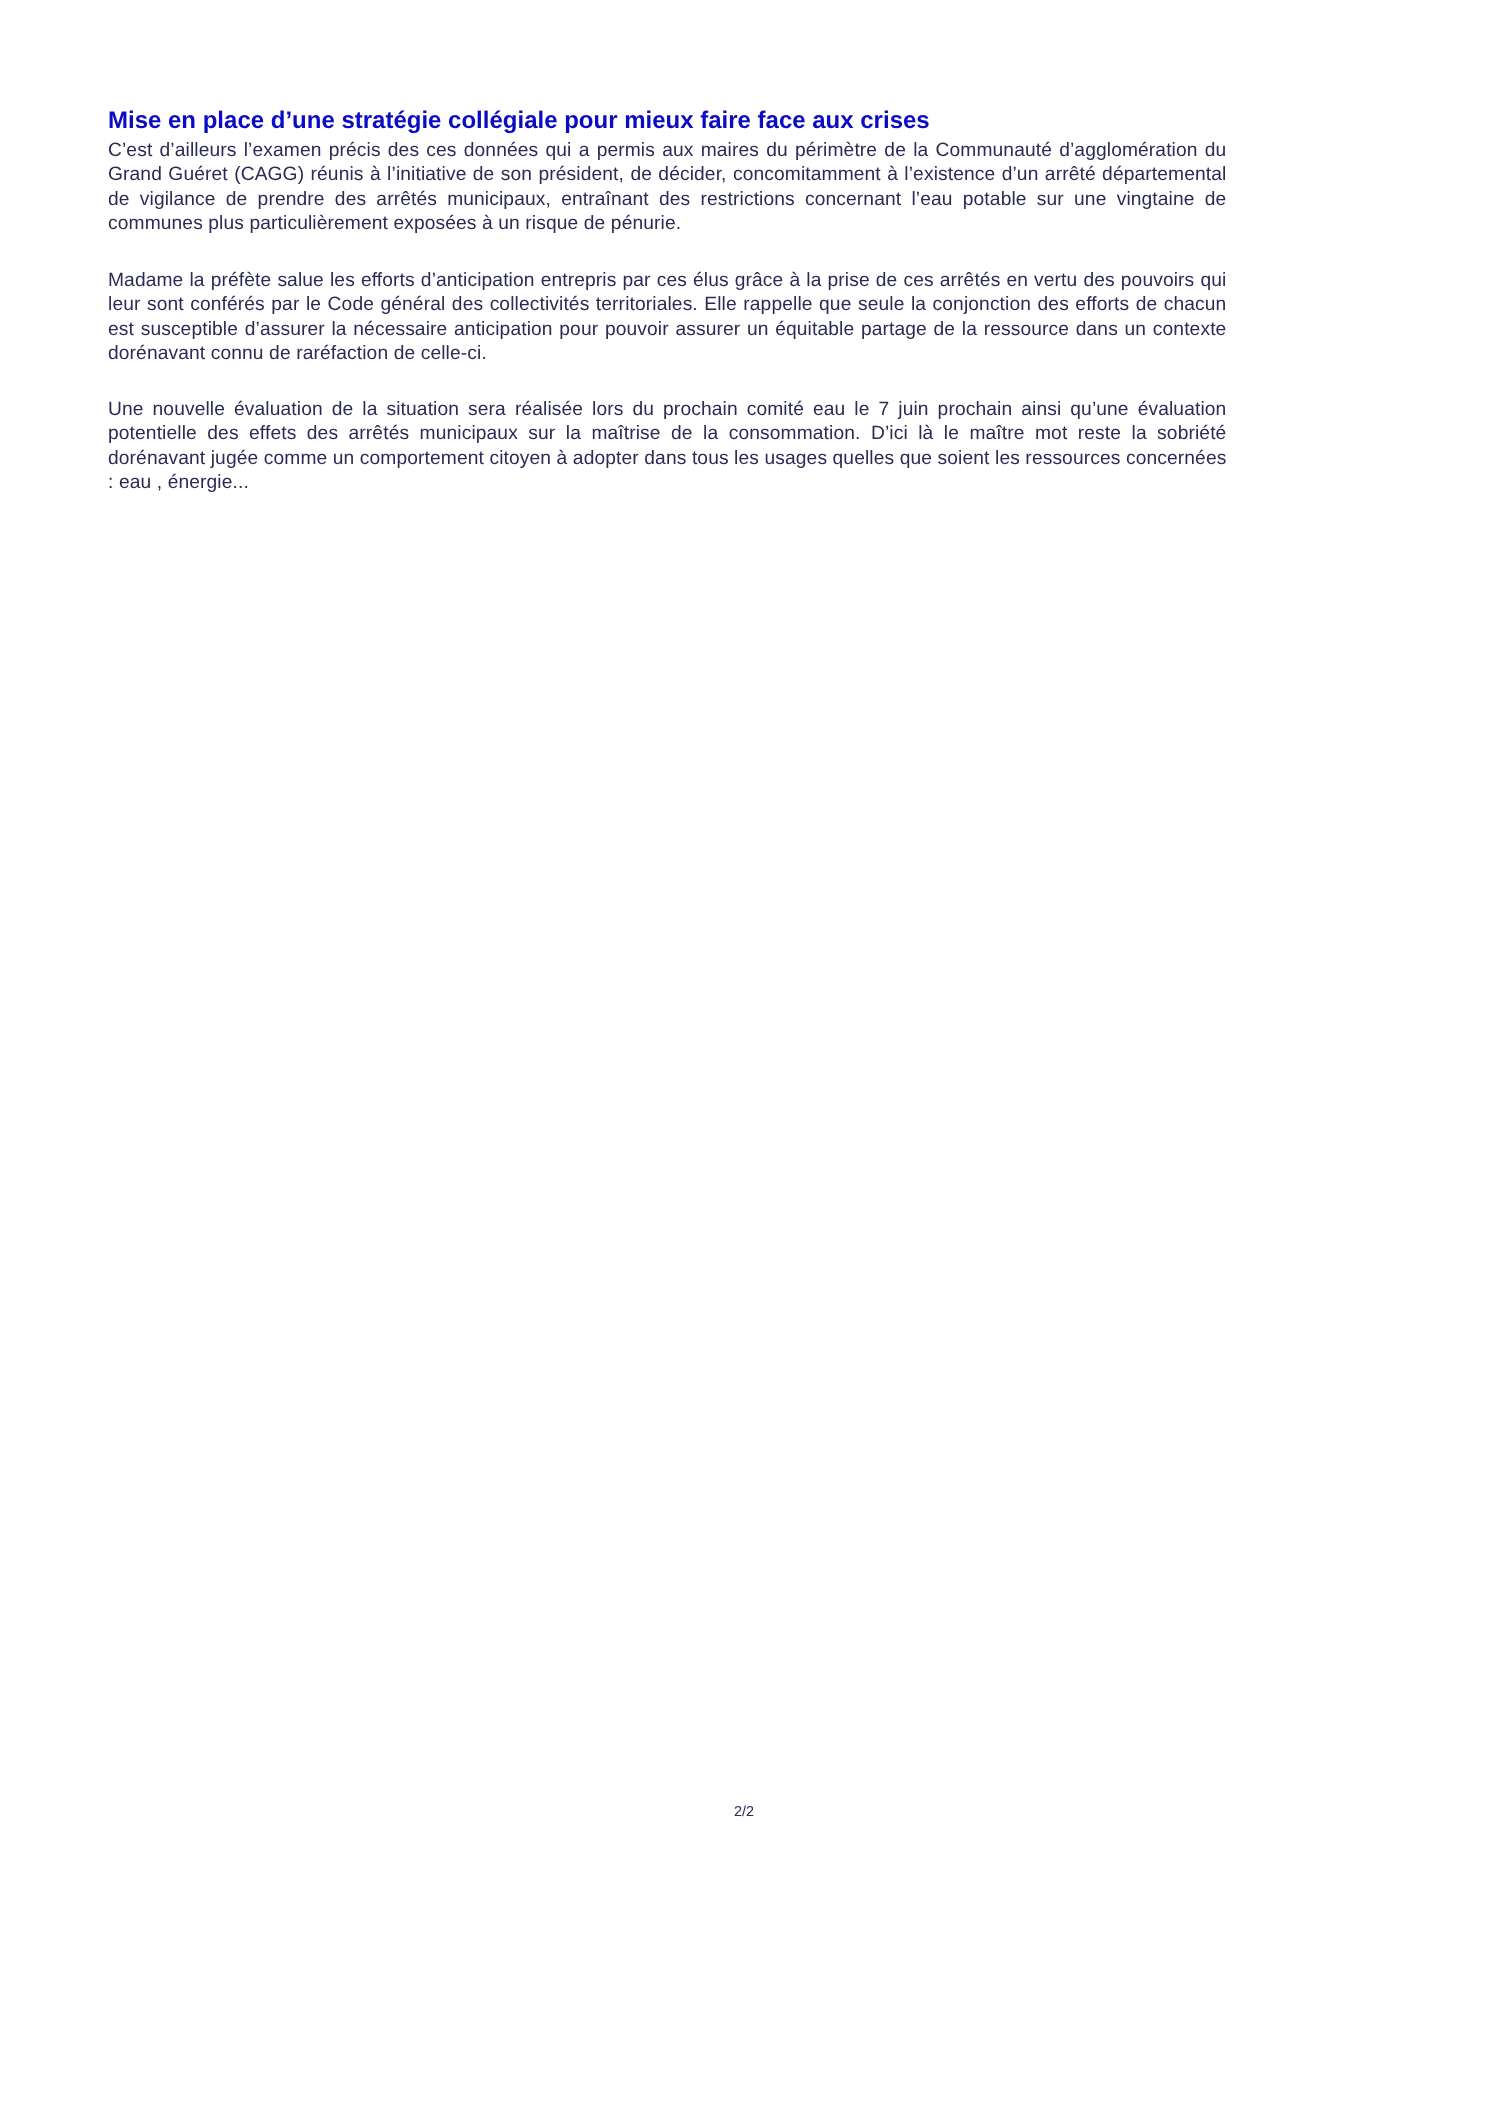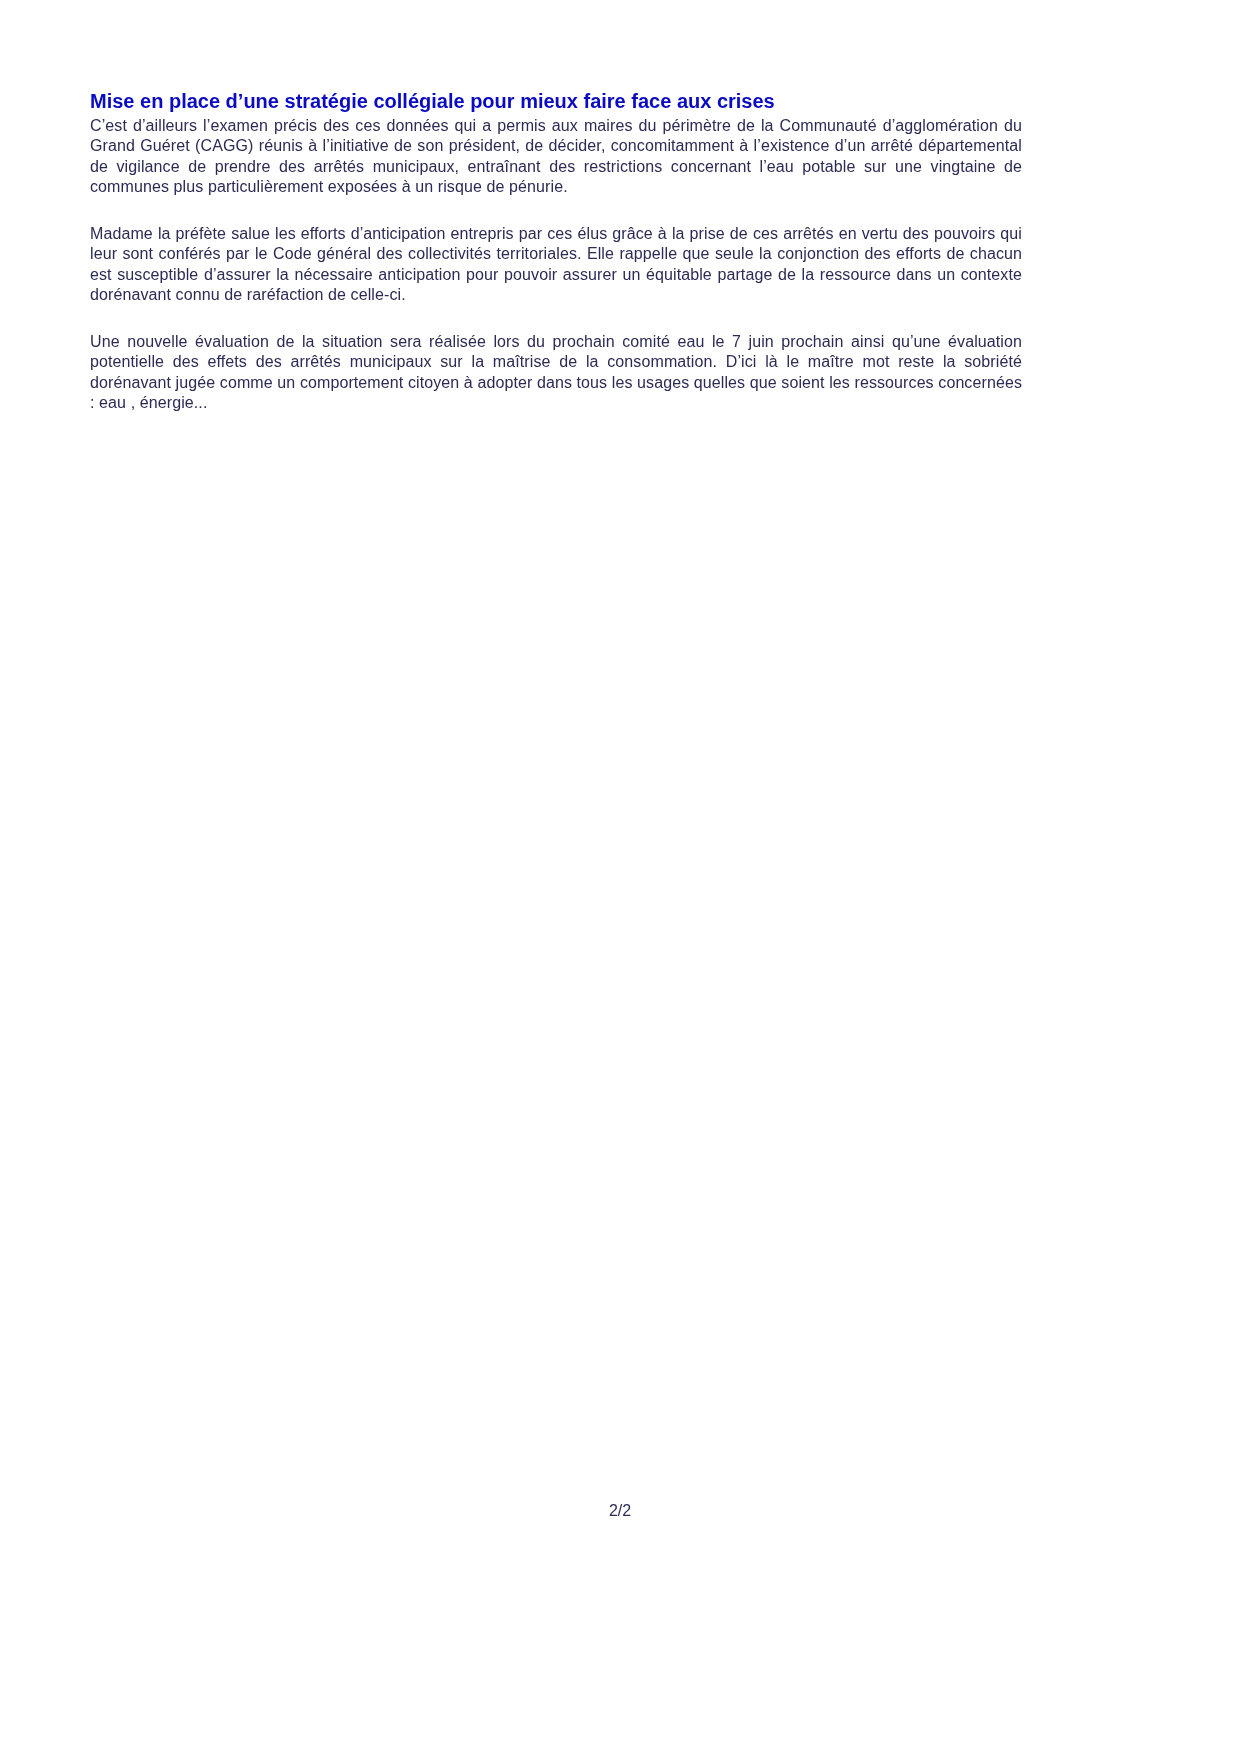--- a/index.html
+++ b/index.html
@@ -39,21 +39,21 @@
   }
   .doc-paragraph.first {
     margin-bottom: 26px;
   }
   .page-footer {
     position: absolute;
     left: 0;
     width: 1240px;
     top: 1502px;
     text-align: center;
-    font-size: 16px;
+    font-size: 12px;
     color: #2b2b55;
   }
 </style>
 </head>
 <body>
 
 <div class="page">
   <div class="content">
     <div class="doc-heading">Mise en place d’une stratégie collégiale pour mieux faire face aux crises</div>
     <div class="doc-paragraph first">C’est d’ailleurs l’examen précis des ces données qui a permis aux maires du périmètre de la Communauté d’agglomération du Grand Guéret (CAGG) réunis à l’initiative de son président, de décider, concomitamment à l’existence d’un arrêté départemental de vigilance de prendre des arrêtés municipaux, entraînant des restrictions concernant l’eau potable sur une vingtaine de communes plus particulièrement exposées à un risque de pénurie.</div>

